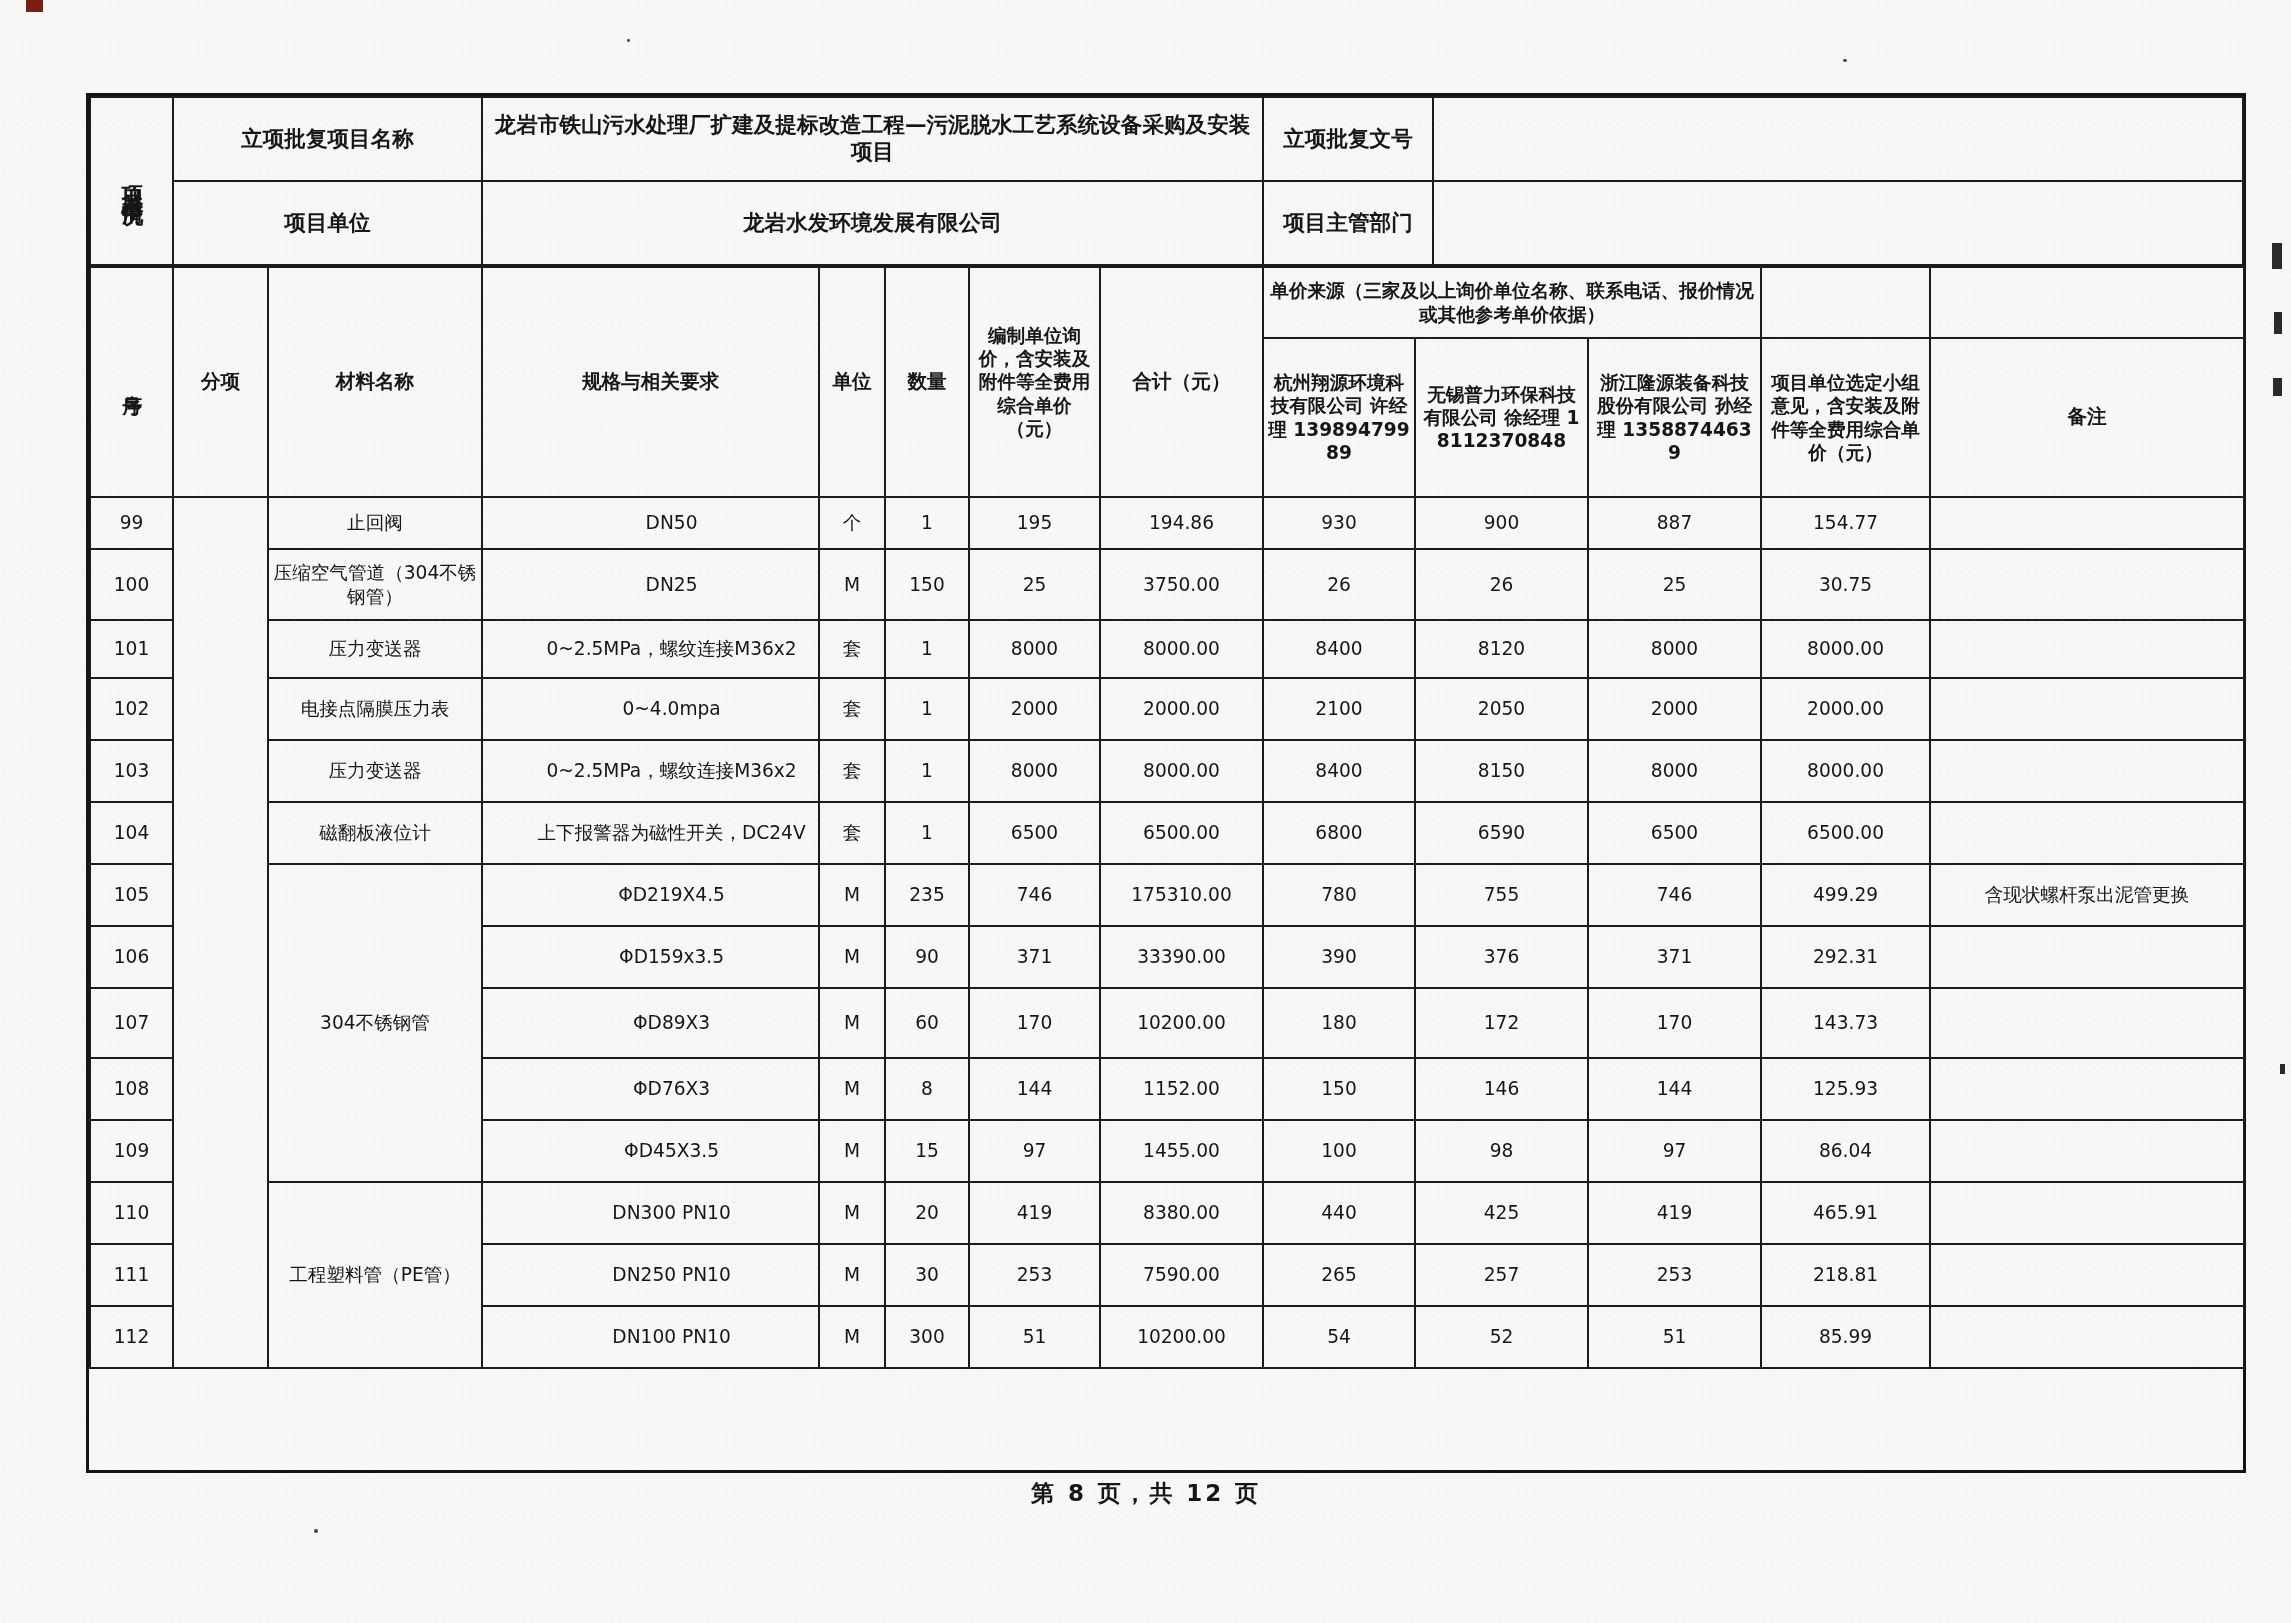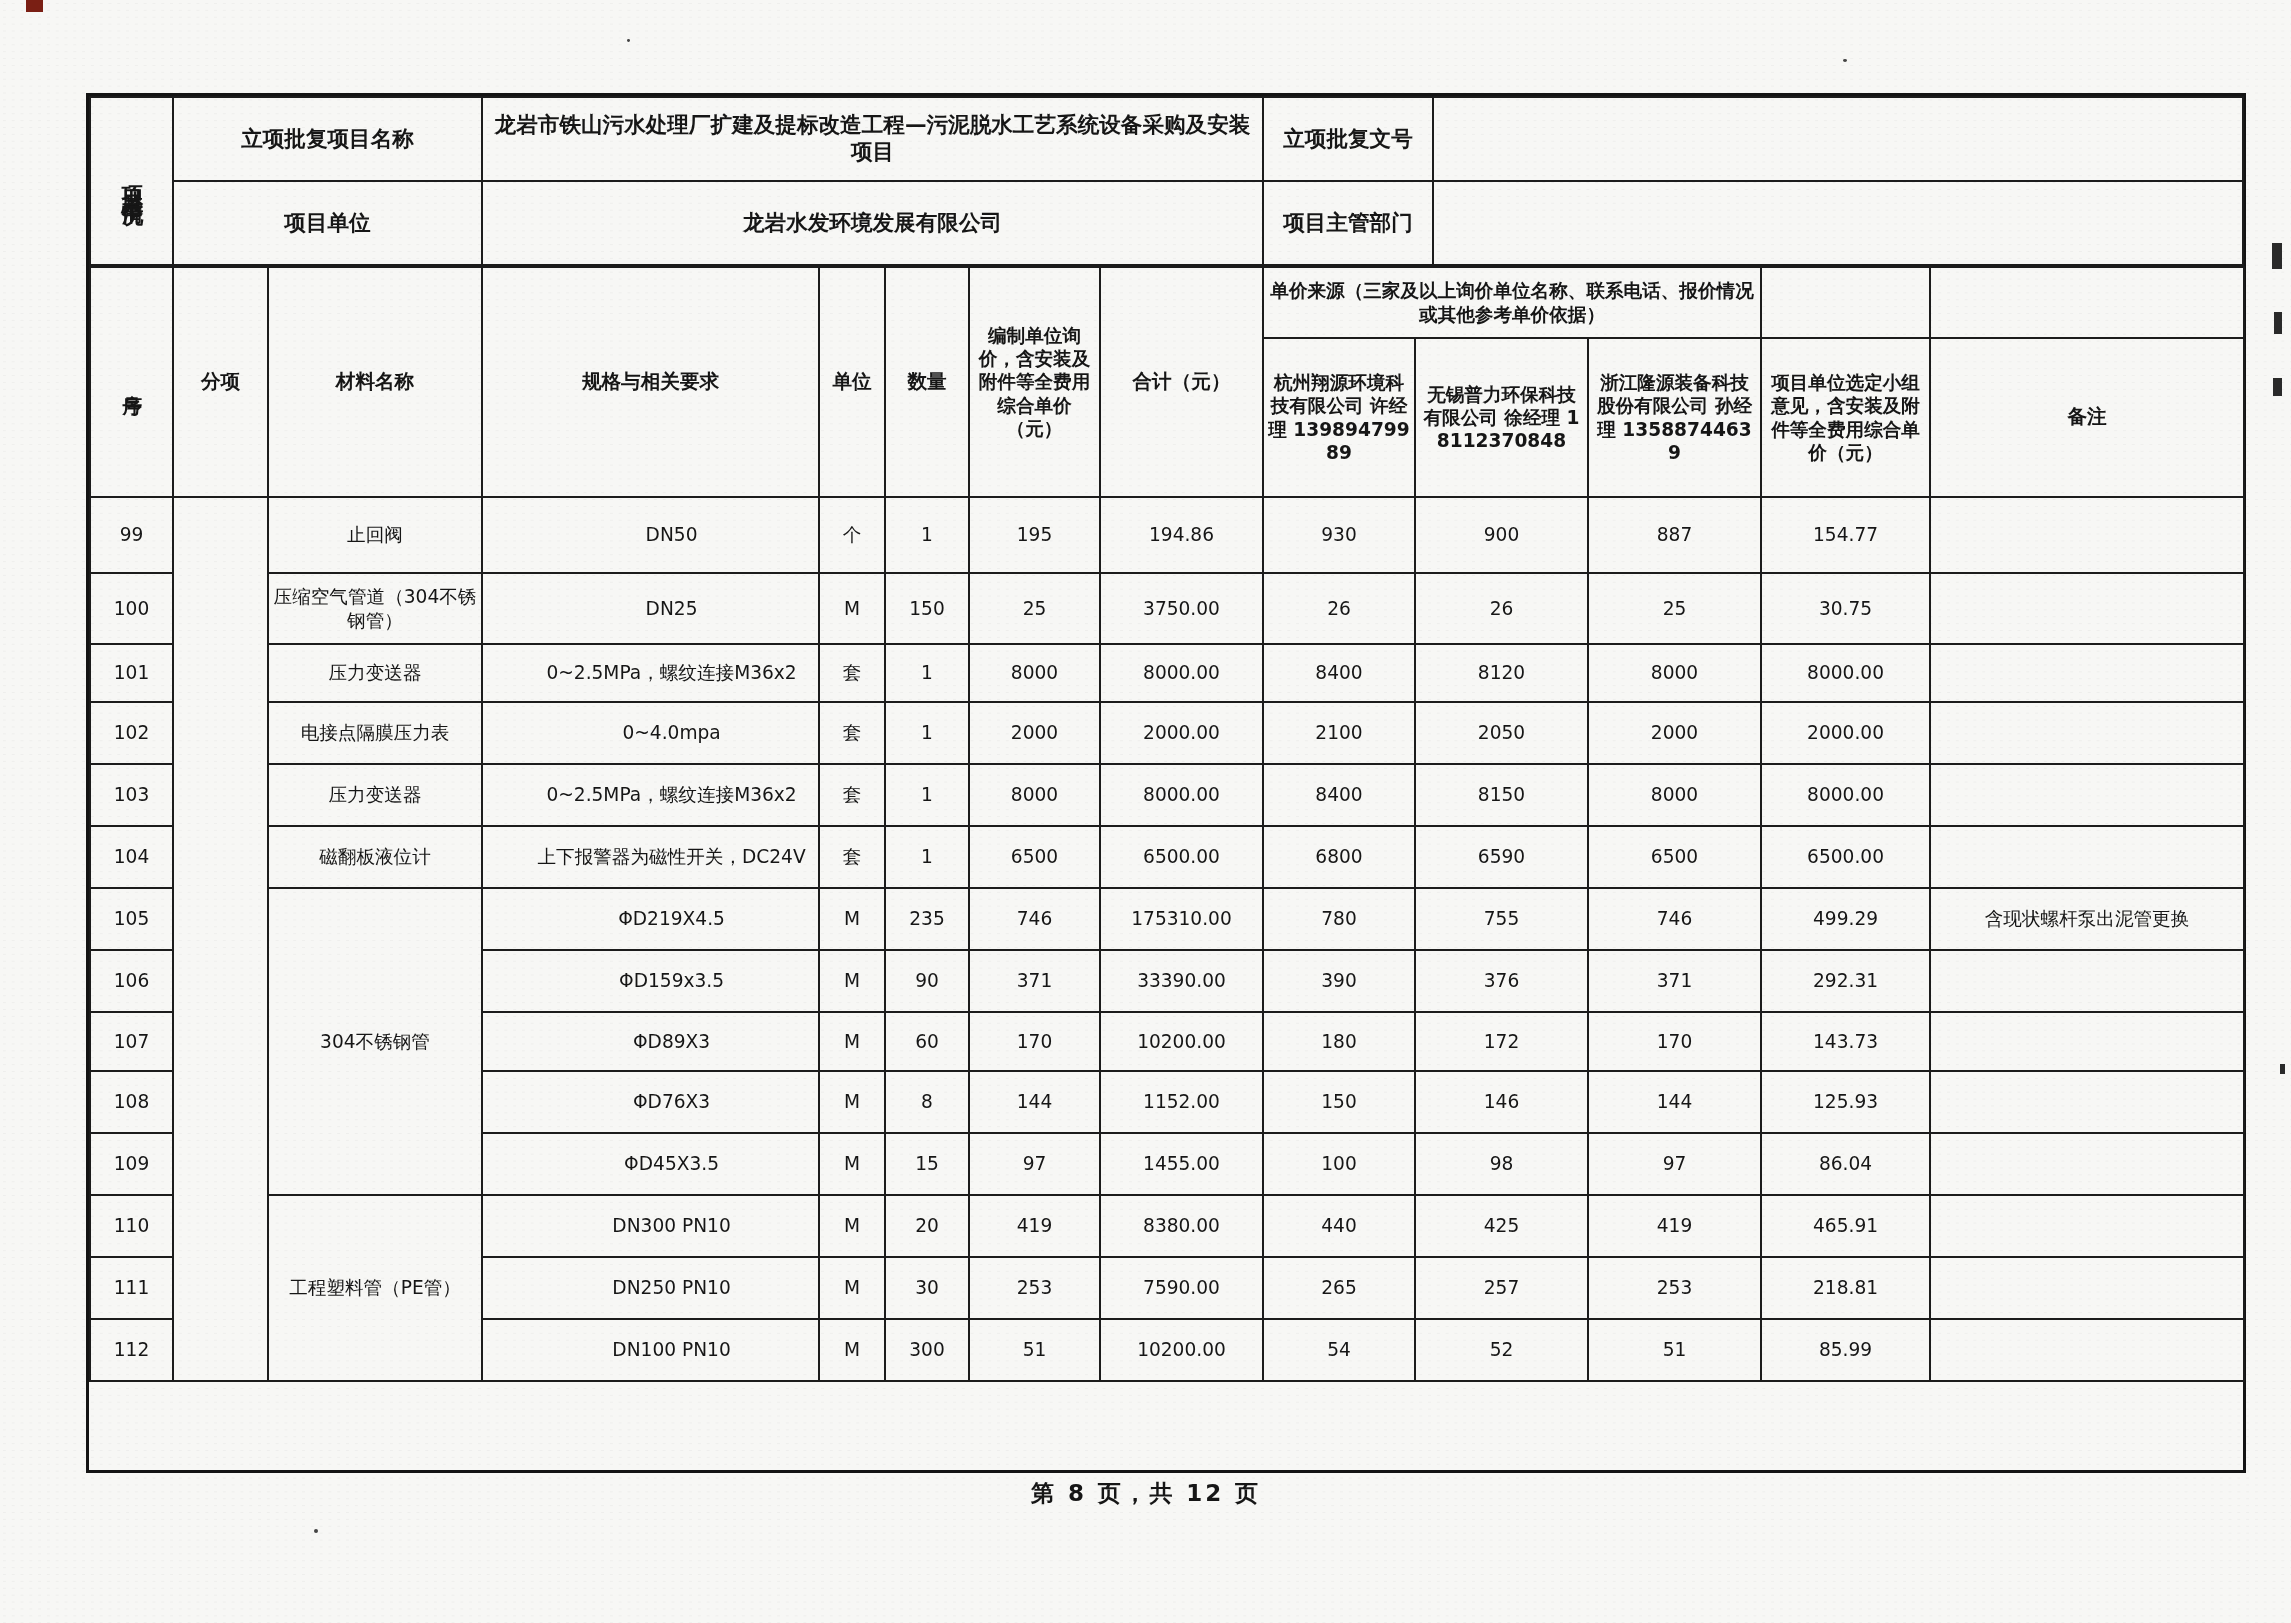--- a/index.html
+++ b/index.html
@@ -134,21 +134,21 @@
         <th></th>
       </tr>
       <tr style="height:159px">
         <th class="small-hd">杭州翔源环境科技有限公司  许经理 13989479989</th>
         <th class="small-hd">无锡普力环保科技有限公司 徐经理 18112370848</th>
         <th class="small-hd">浙江隆源装备科技股份有限公司 孙经理 13588744639</th>
         <th class="small-hd">项目单位选定小组意见，含安装及附件等全费用综合单价（元）</th>
         <th class="hd">备注</th>
       </tr>
 
-      <tr style="height:76px">
+      <tr style="height:52px">
         <td>99</td>
         <td rowspan="14"></td>
         <td>止回阀</td>
         <td class="spec">DN50</td>
         <td>个</td>
         <td>1</td>
         <td>195</td>
         <td>194.86</td>
         <td>930</td>
         <td>900</td>
@@ -246,21 +246,21 @@
         <td>M</td>
         <td>90</td>
         <td>371</td>
         <td>33390.00</td>
         <td>390</td>
         <td>376</td>
         <td>371</td>
         <td>292.31</td>
         <td class="note"></td>
       </tr>
-      <tr style="height:59px">
+      <tr style="height:70px">
         <td>107</td>
         <td class="spec">ΦD89X3</td>
         <td>M</td>
         <td>60</td>
         <td>170</td>
         <td>10200.00</td>
         <td>180</td>
         <td>172</td>
         <td>170</td>
         <td>143.73</td>

